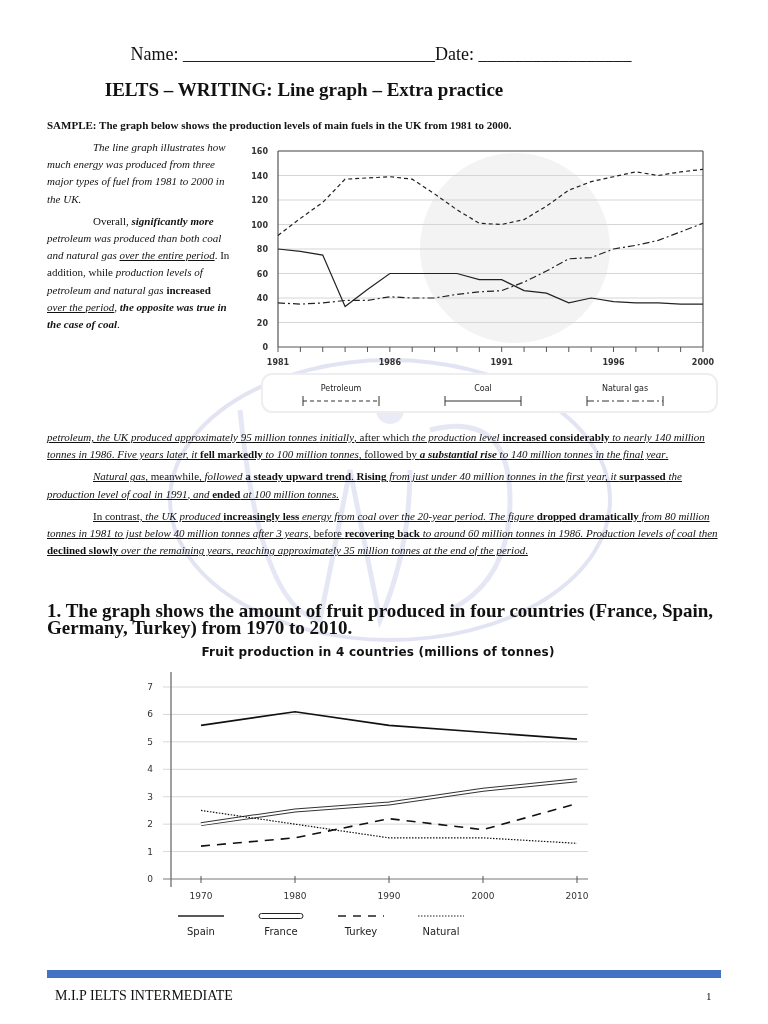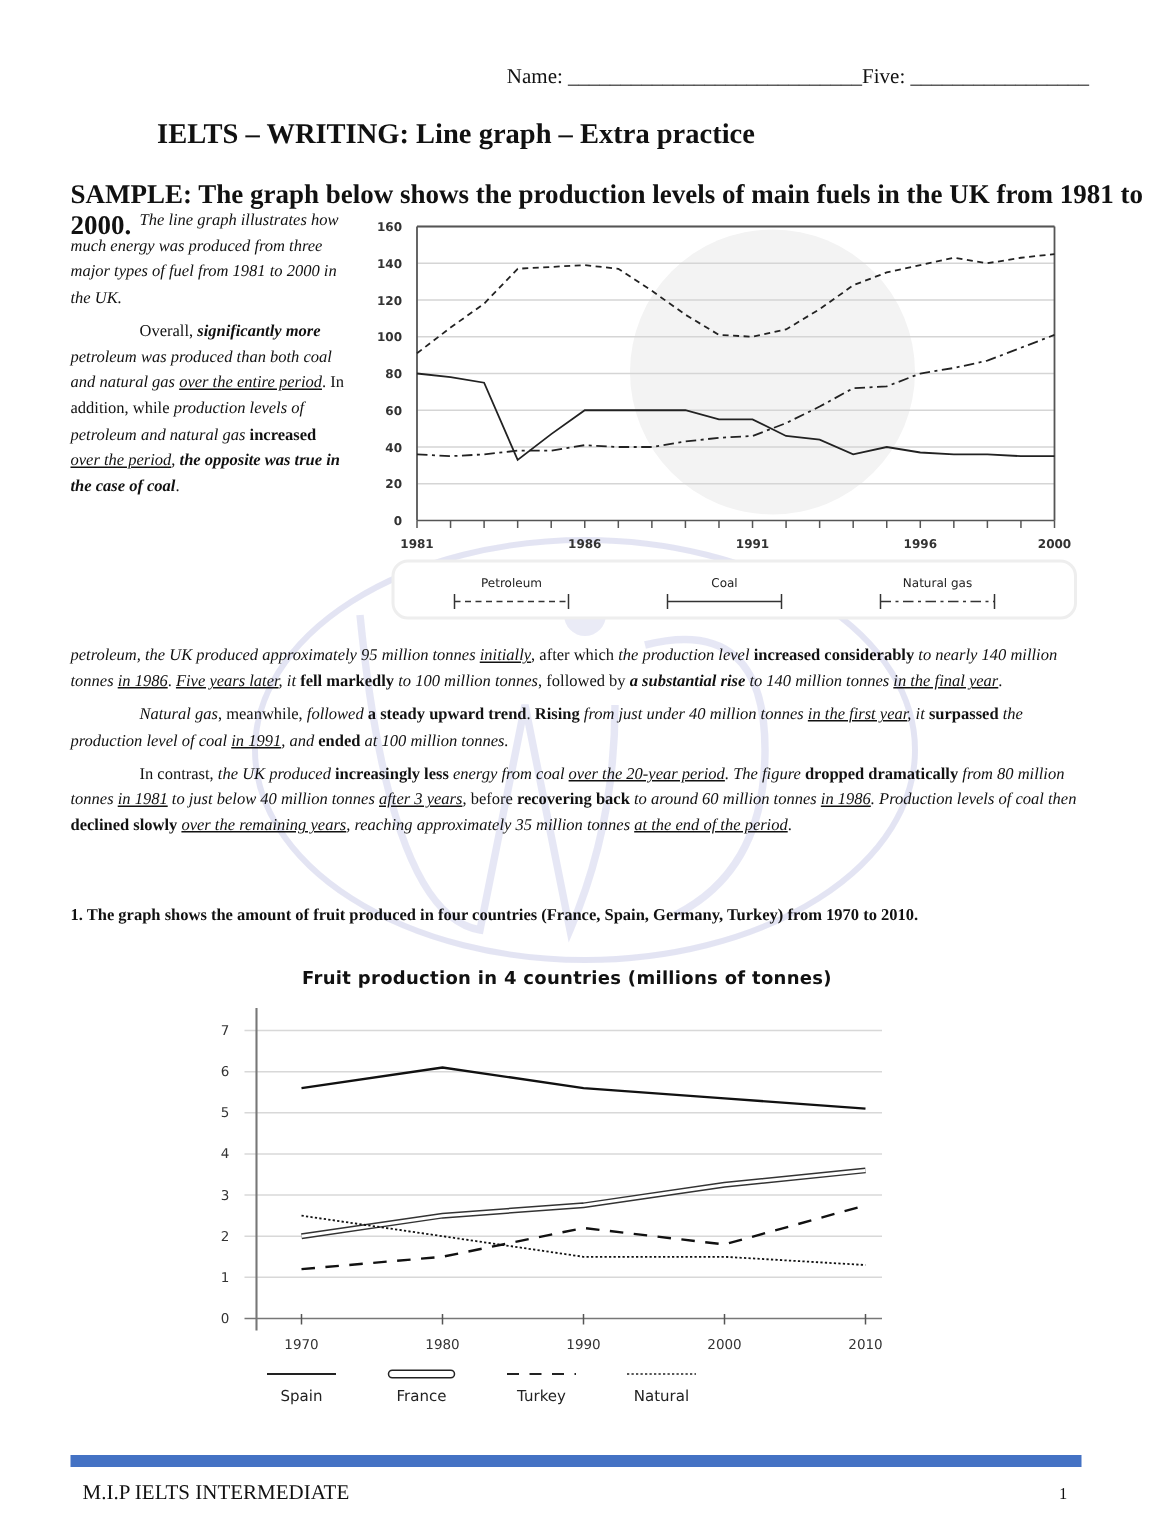--- a/index.html
+++ b/index.html
@@ -1,52 +1,52 @@
 <!DOCTYPE html>
 <html><head>
 <meta charset="utf-8">
 <style>
   html, body { margin:0; padding:0; }
   body { width:768px; height:1024px; background:#ffffff; position:relative; overflow:hidden;
          font-family:"Liberation Serif", "DejaVu Serif", serif; color:#111; }
   .abs { position:absolute; }
-  .name-row { top:44px; left:58px; width:668px; font-size:14px; display:flex; justify-content:flex-end; }
+  .name-row { top:44px; left:47px; width:668px; font-size:18px; display:flex; justify-content:center; }
   .title { top:79px; left:0; width:608px; text-align:center; font-size:19px; font-weight:bold; }
-  .sample { top:119px; left:47px; font-size:18px; font-weight:bold; }
+  .sample { top:119px; left:47px; font-size:11px; font-weight:bold; }
   .para { font-size:11px; line-height:17.2px; }
   .indent { text-indent:46px; }
   .i { font-style:italic; }
   .b { font-weight:bold; }
   .u { text-decoration:underline; }
   .side { top:139px; left:47px; width:185px; }
   .side p { margin:0 0 5px 0; }
-  .full { left:47px; width:678px; }
+  .full { left:47px; width:678px;text-decoration:underline; }
   .full p { margin:0 0 5px 0; }
-  .q1 { top:602px; left:47px; width:680px; font-size:11px; font-weight:bold; line-height:17px; }
+  .q1 { top:602px; left:47px; width:680px; font-size:19px; font-weight:bold; line-height:17px; }
   .chart2-title { top:645px; left:0; width:756px; text-align:center; font-family:"DejaVu Sans", sans-serif; font-size:12px; font-weight:bold; letter-spacing:0.2px; }
   .legend2 { top:912px; left:178px; width:420px; display:flex; gap:34px; font-family:"DejaVu Sans", sans-serif; font-size:10px; color:#222; align-items:center; }
   .legend2 .item { display:flex; align-items:center; gap:6px;flex-direction:column; }
   .footer-bar { top:970px; left:47px; width:674px; height:8px; background:#4472c4; }
   .footer-text { top:988px; left:55px; font-size:14px; }
   .footer-page { top:990px; left:706px; font-size:11px; }
   .watermark { top:350px; left:150px; opacity:0.5; }
 </style>
 </head>
 <body>
 
 <svg class="abs watermark" width="480" height="300" viewBox="0 0 480 300">
   <ellipse cx="240" cy="150" rx="220" ry="140" fill="none" stroke="#c9cbe8" stroke-width="4"></ellipse>
   <circle cx="240" cy="60" r="14" fill="#d6d8ef"></circle>
   <path d="M90 60 Q110 260 170 270 L200 120 L230 270 Q260 200 260 120" fill="none" stroke="#cfd1ec" stroke-width="5"></path>
   <path d="M280 80 Q360 60 360 150 Q360 230 300 260" fill="none" stroke="#cfd1ec" stroke-width="5"></path>
 </svg>
 
 <div class="abs name-row">
   <span>Name: ____________________________</span>
-  <span>Five: _________________</span>
+  <span>Date: _________________</span>
 </div>
 
 <div class="abs title">IELTS – WRITING: Line graph – Extra practice</div>
 
 <div class="abs sample">SAMPLE: The graph below shows the production levels of main fuels in the UK from 1981 to 2000.</div>
 
 <div class="abs side para">
   <p class="indent i">The line graph illustrates how much energy was produced from three major types of fuel from 1981 to 2000 in the UK.</p>
   <p class="indent">
     <span>Overall, </span><span class="b i">significantly more</span><span class="i"> petroleum was produced than both coal and natural gas </span><span class="i u">over the entire period</span><span>. In addition, while </span><span class="i">production levels of petroleum and natural gas </span><span class="b">increased</span><span> </span><span class="i u">over the period</span><span>, </span><span class="b i">the opposite was true in the case of coal</span><span>.</span>

